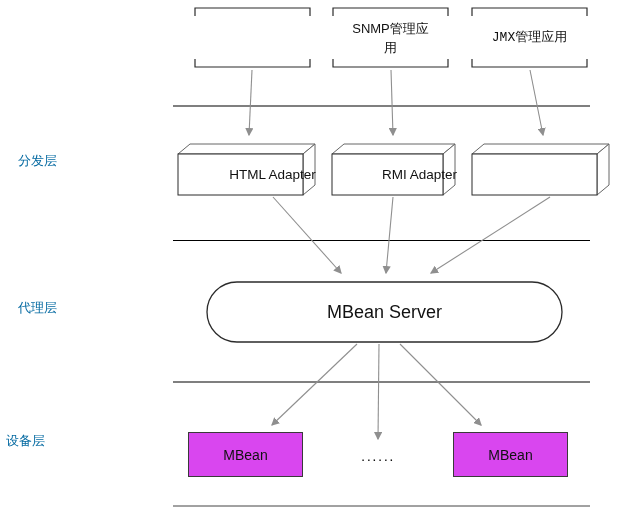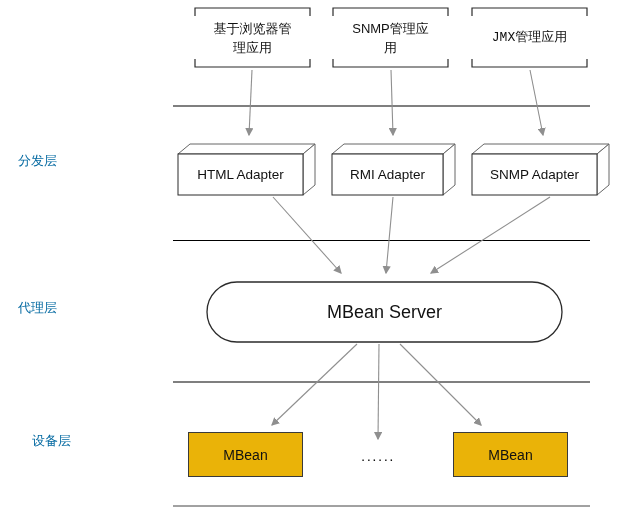--- a/index.html
+++ b/index.html
@@ -4,23 +4,23 @@
 <style>
   html,body{margin:0;padding:0;background:#ffffff;}
   .stage{
     position:relative;width:642px;height:516px;background:#ffffff;overflow:hidden;
     font-family:"Liberation Sans","DejaVu Sans",sans-serif;color:#111111;
   }
   .stage svg.canvas{position:absolute;left:0;top:0;width:642px;height:516px;}
   .abs{position:absolute;display:flex;align-items:center;justify-content:center;text-align:center;}
   .client-box{font-size:13px;line-height:19px;color:#111;}
   .client-box .wrap{width:84px;}
-  .adapter-label{font-size:13.5px;color:#111;}
+  .adapter-label{font-size:13.5px;color:#111;padding-left:32px;}
   .server-label{font-size:18px;color:#111;}
-  .mbean-box{border:1.5px solid #3a3a3a;background:#eab308;font-size:14px;color:#111;box-sizing:border-box;}
+  .mbean-box{border:1.5px solid #3a3a3a;background:#d946ef;font-size:14px;color:#111;box-sizing:border-box;}
   .dots{font-size:15px;letter-spacing:1.5px;color:#111;}
   .layer-label{font-size:13px;color:#0369a1;justify-content:flex-start;}
 </style>
 </head>
 <body>
 
 <div class="stage">
 
   <svg class="canvas" viewBox="0 0 642 516">
     <defs>
@@ -60,35 +60,31 @@
 
     <rect x="207" y="282" width="355" height="60" rx="30" ry="30" fill="#ffffff" stroke="#2b2b2b" stroke-width="1.3"></rect>
 
     <line x1="357" y1="344" x2="272" y2="425" stroke="#8f8f8f" stroke-width="1.1" marker-end="url(#ah)"></line>
     <line x1="379" y1="344" x2="378" y2="439" stroke="#8f8f8f" stroke-width="1.1" marker-end="url(#ah)"></line>
     <line x1="400" y1="344" x2="481" y2="425" stroke="#8f8f8f" stroke-width="1.1" marker-end="url(#ah)"></line>
   </svg>
 
   <div class="abs layer-label" style="left:18px;top:152px;width:70px;height:18px;">分发层</div>
   <div class="abs layer-label" style="left:18px;top:299px;width:70px;height:18px;">代理层</div>
-  <div class="abs layer-label" style="left:32px;top:432px;width:70px;height:18px;">设备层</div>
+  <div class="abs layer-label" style="left:6px;top:432px;width:70px;height:18px;">设备层</div>
 
-  <div class="abs client-box" style="left:195px;top:8px;width:115px;height:59px;">
-    <span class="wrap">基于浏览器管理应用</span>
-  </div>
   <div class="abs client-box" style="left:333px;top:8px;width:115px;height:59px;justify-content:center;">
     <span class="wrap">SNMP管理应用</span>
   </div>
   <div class="abs client-box" style="left:472px;top:8px;width:115px;height:59px;">
     <span class="wrap" style="width:100px;font-family:Liberation Mono, monospace;">JMX管理应用</span>
   </div>
 
   <div class="abs adapter-label" style="left:178px;top:154px;width:125px;height:41px;">HTML Adapter</div>
   <div class="abs adapter-label" style="left:332px;top:154px;width:111px;height:41px;">RMI Adapter</div>
-  <div class="abs adapter-label" style="left:472px;top:154px;width:125px;height:41px;">SNMP Adapter</div>
 
   <div class="abs server-label" style="left:207px;top:282px;width:355px;height:60px;">MBean Server</div>
 
   <div class="abs mbean-box" style="left:188px;top:432px;width:115px;height:45px;">MBean</div>
   <div class="abs dots" style="left:338px;top:440px;width:80px;height:30px;">......</div>
   <div class="abs mbean-box" style="left:453px;top:432px;width:115px;height:45px;">MBean</div>
 
 </div>
 
 </body></html>

